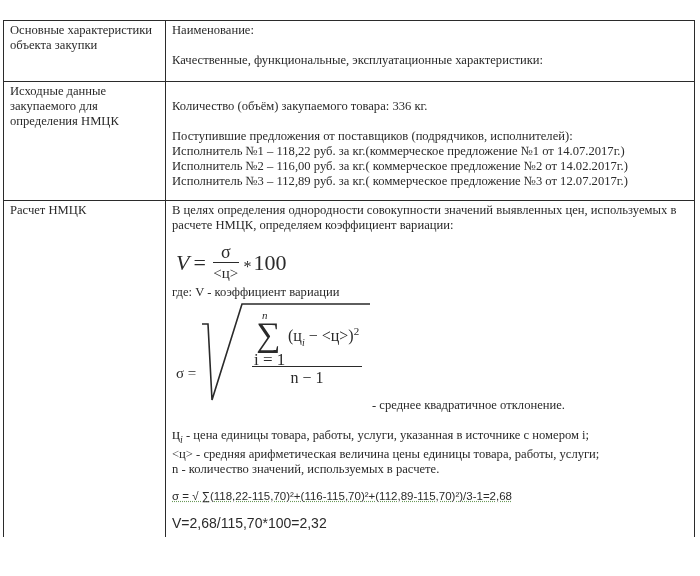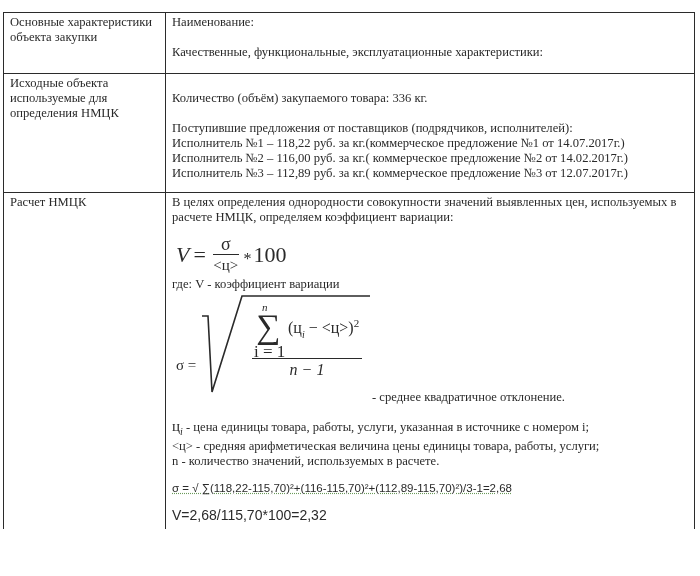--- a/index.html
+++ b/index.html
@@ -1,18 +1,18 @@
 <!DOCTYPE html>
 <html><head>
 <meta charset="utf-8">
 <style>
   html, body { margin:0; padding:0; background:#ffffff; }
   body { width:700px; height:576px; overflow:hidden; position:relative;
          font-family:"Liberation Serif","DejaVu Serif",serif; color:#2a2a2a; font-size:12.6px; }
-  .doc-table { position:absolute; left:3px; top:12px; width:692px; border-collapse:collapse; table-layout:fixed; }
+  .doc-table { position:absolute; left:3px; top:20px; width:692px; border-collapse:collapse; table-layout:fixed; }
   .doc-table td { border:1.5px solid #2b2b2b; vertical-align:top; padding:2px 6px 0 6px; line-height:15px; }
   .doc-table td.label { width:149px; }
   .row1 td { height:58px; }
   .row2 td { height:54px; }
   .row3 td { height:116px; }
   .row4 td { height:334px; border-bottom:none; }
   .p { margin:0; white-space:pre-wrap; }
   .gap { height:15px; }
   .formula-v { font-family:"Liberation Serif","DejaVu Serif",serif; font-size:22px; display:flex; align-items:center; margin:6px 0 0 4px; height:46px; }
   .formula-v .var { font-style:italic; }
@@ -26,21 +26,21 @@
   .radical { position:absolute; left:28px; top:0; width:170px; height:100px; }
   .sum-frac { position:absolute; left:80px; top:6px; width:110px; text-align:center; }
   .sum-top { position:relative; height:58px; }
   .sum-n { position:absolute; left:10px; top:0; font-size:11px; font-style:italic; }
   .sum-sym { position:absolute; left:4px; top:10px; font-size:34px; line-height:34px; }
   .sum-i { position:absolute; left:2px; top:44px; font-size:17px; }
   .sum-expr { position:absolute; left:36px; top:16px; font-size:16px; white-space:nowrap; }
   .sum-expr sup { font-size:11px; }
   .sum-expr sub { font-size:10px; font-style:italic; }
   .sum-bar { border-top:1.4px solid #2a2a2a; width:100%; }
-  .sum-den { font-size:16px; margin-top:3px;font-style:italic; }
+  .sum-den { font-size:16px; margin-top:3px; }
   .sigma-desc { position:absolute; left:200px; top:84px;margin-top:12px; }
   .ci-sym { font-size:15px; }
   .calc-line { text-decoration:underline; text-decoration-style:dotted; text-decoration-color:#6a9a5a; font-family:"Liberation Sans","DejaVu Sans",sans-serif; font-size:11.5px; }
   .calc-v { font-family:"Liberation Sans","DejaVu Sans",sans-serif; font-size:14px; }
 </style>
 </head>
 <body>
 
 <table class="doc-table">
   <tbody>
@@ -49,21 +49,21 @@
           <p class="p">Основные характеристики объекта закупки</p>
         </td>
     <td>
       <p class="p">Наименование:</p>
       <div class="gap"></div>
       <p class="p">Качественные, функциональные, эксплуатационные характеристики:</p>
     </td>
   </tr>
   <tr class="row3">
     <td class="label">
-          <p class="p">Исходные объекта используемые для определения НМЦК</p>
+          <p class="p">Исходные данные закупаемого для определения НМЦК</p>
         </td>
     <td>
       <div class="gap"></div>
       <p class="p">Количество (объём) закупаемого товара: 336 кг.</p>
       <div class="gap"></div>
       <p class="p">Поступившие предложения от поставщиков (подрядчиков, исполнителей):</p>
       <p class="p">Исполнитель №1 – 118,22 руб. за кг.(коммерческое предложение №1 от 14.07.2017г.)</p>
       <p class="p">Исполнитель №2 – 116,00 руб. за кг.( коммерческое предложение №2 от 14.02.2017г.)</p>
       <p class="p">Исполнитель №3 – 112,89 руб. за кг.( коммерческое предложение №3 от 12.07.2017г.)</p>
     </td>

